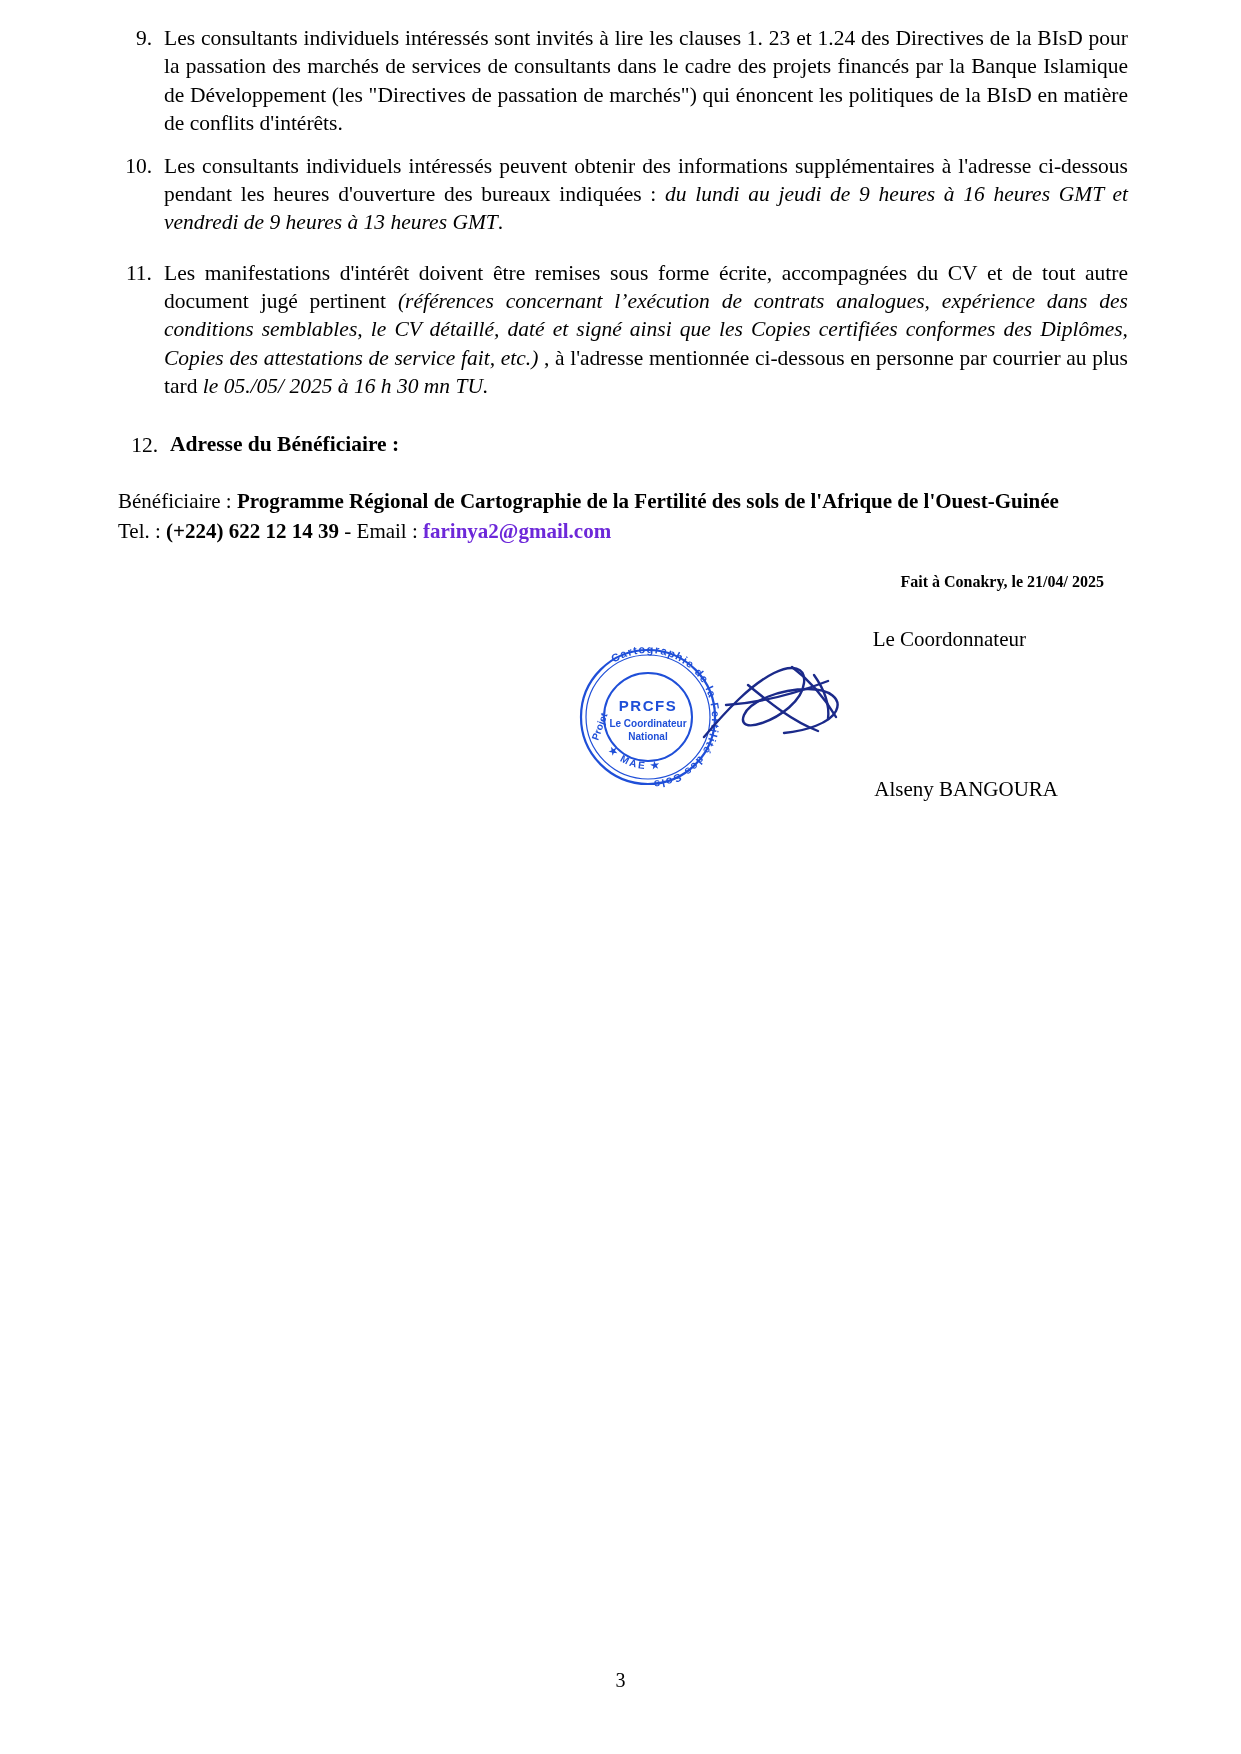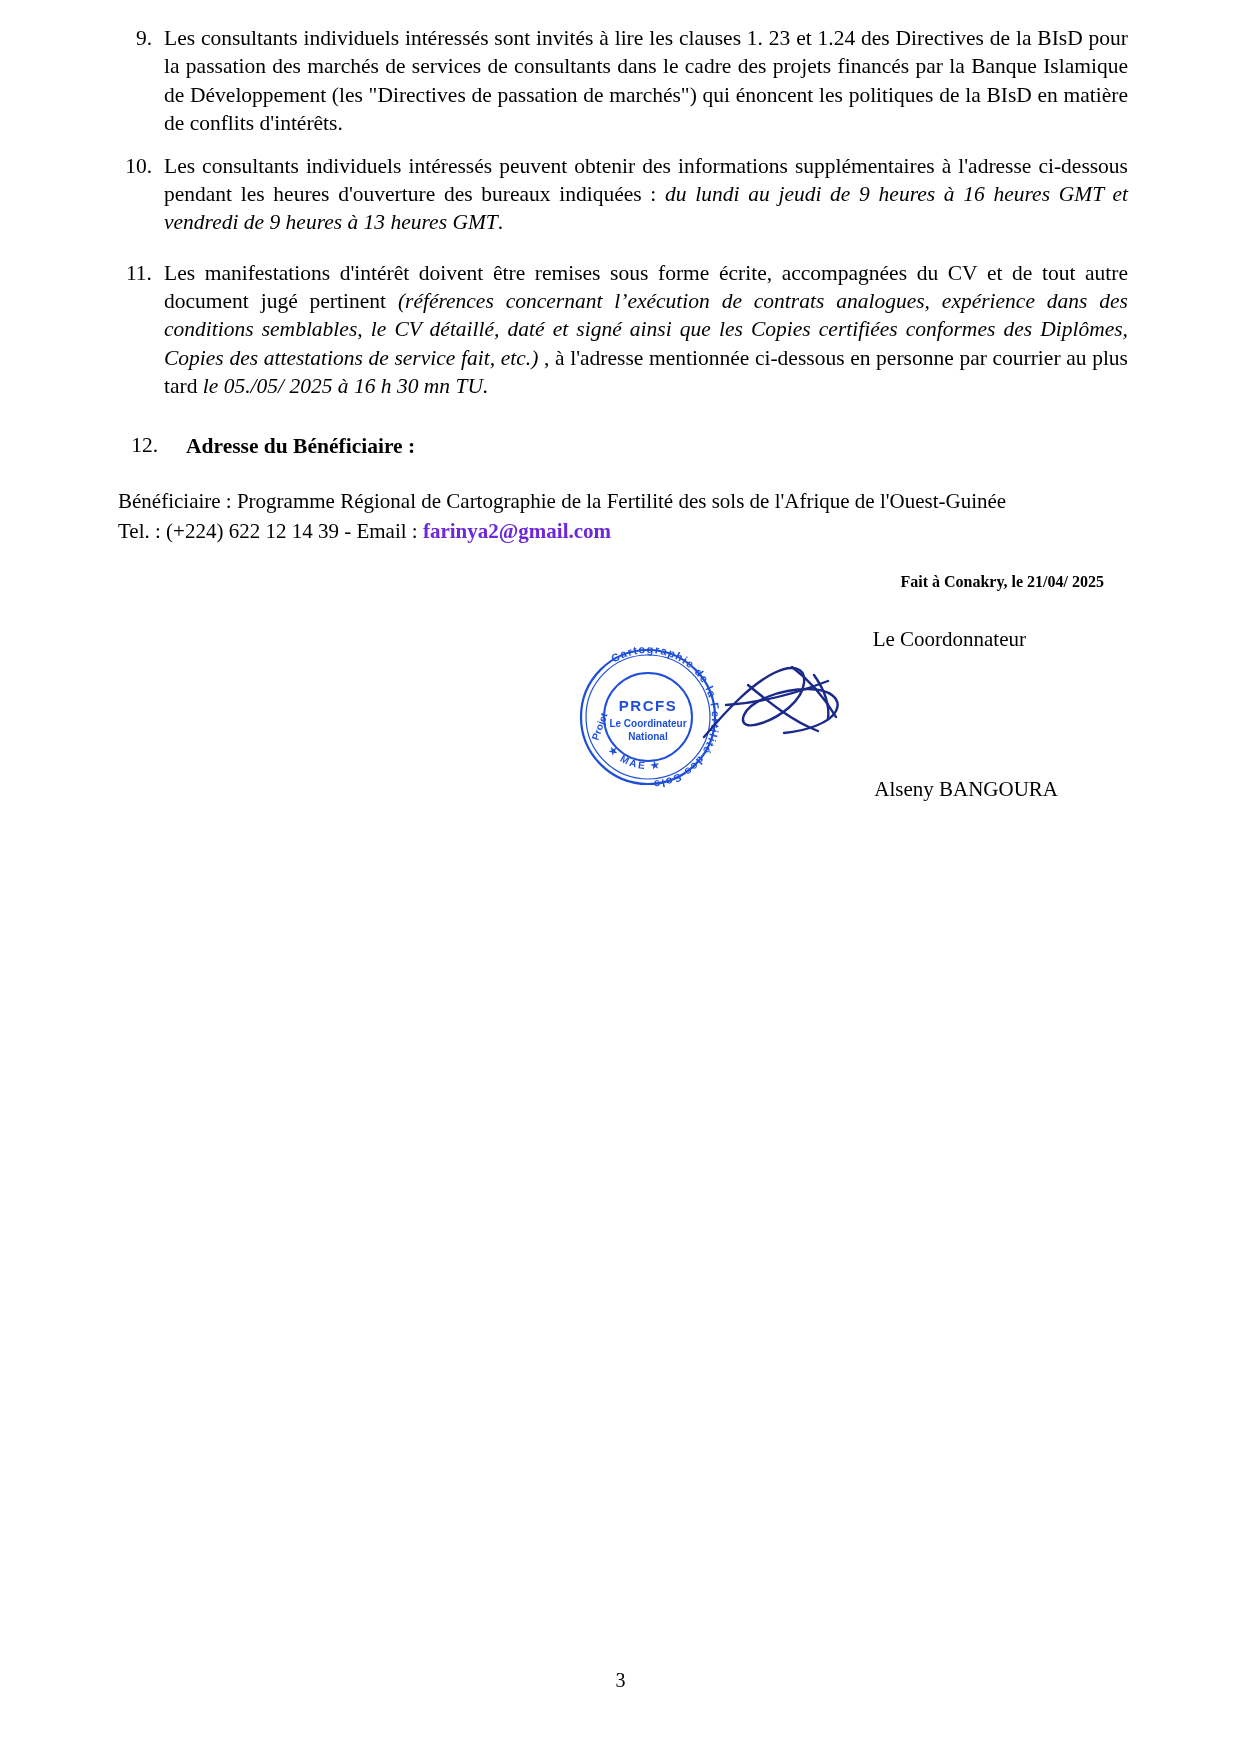--- a/index.html
+++ b/index.html
@@ -53,39 +53,38 @@
   .bi {
     font-weight: normal;
     font-style: italic;
   }
   .it { font-style: italic; }
   .clause.gap-top { margin-top: 22px; }
 
   
   .addr-heading {
     display: flex;
-    align-items: flex-end;
+    align-items: center;
     margin-top: 30px;
     margin-bottom: 28px;
   }
   .addr-heading .clause-num { width: 52px; flex: 0 0 52px; }
   .addr-heading .htext {
     font-size: 21.5px;
     font-weight: bold;
-    margin-left: 16px;
   }
 
   
   .benef {
     margin-top: 6px;
     font-size: 21px;
     line-height: 1.42;
   }
   .benef .lbl { font-weight: normal; }
-  .benef .val { font-weight: normal; }
+  .benef .val { font-weight: bold; }
   .benef a, .benef .mail {
     color: #6d28d9;
     font-weight: bold;
     text-decoration: none;
   }
 
   .fait {
     margin-top: 26px;
     text-align: right;
     font-size: 16px;

